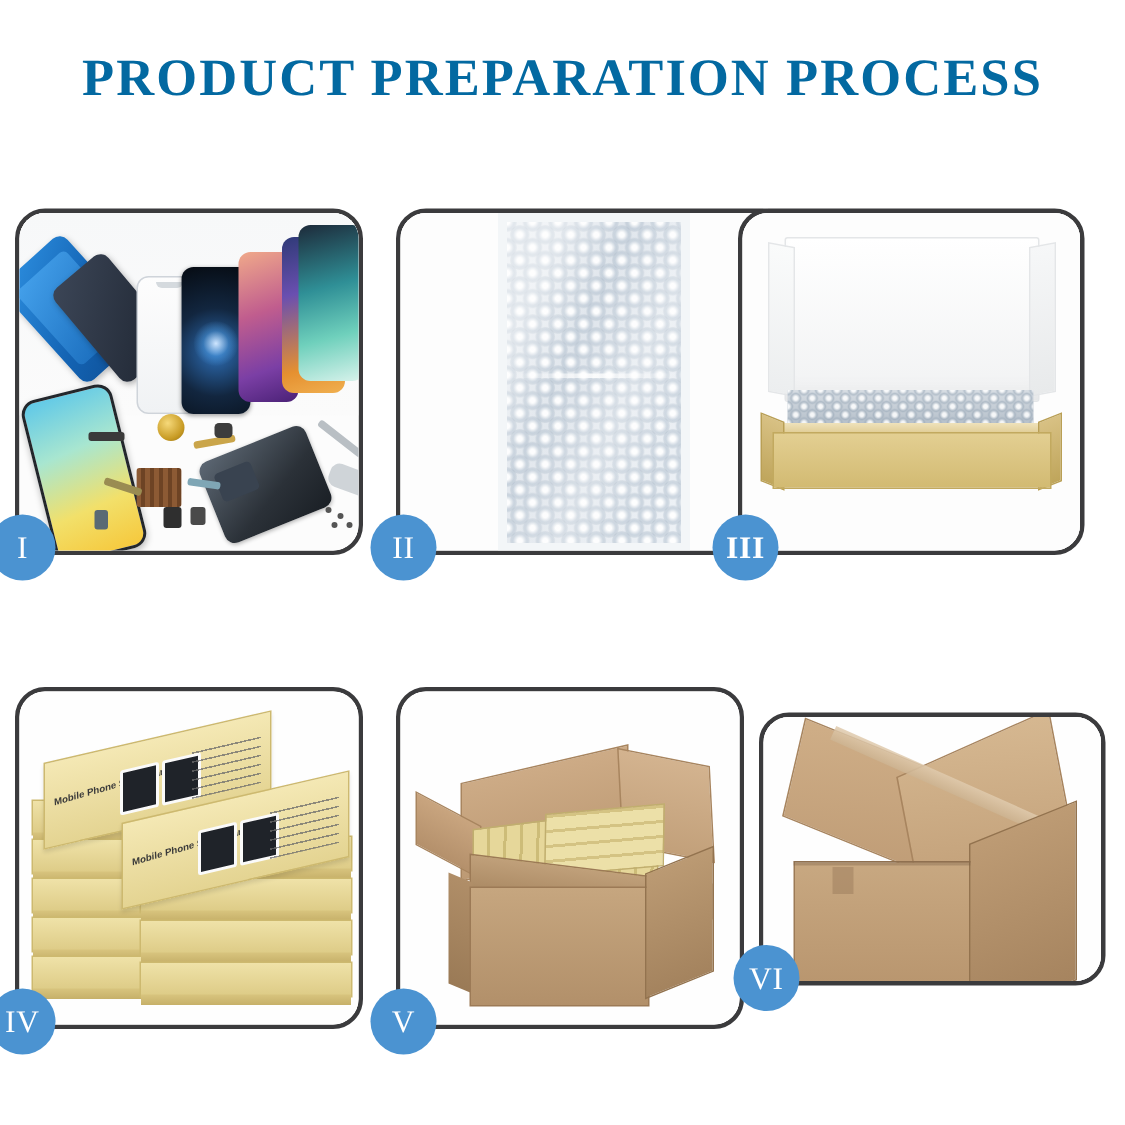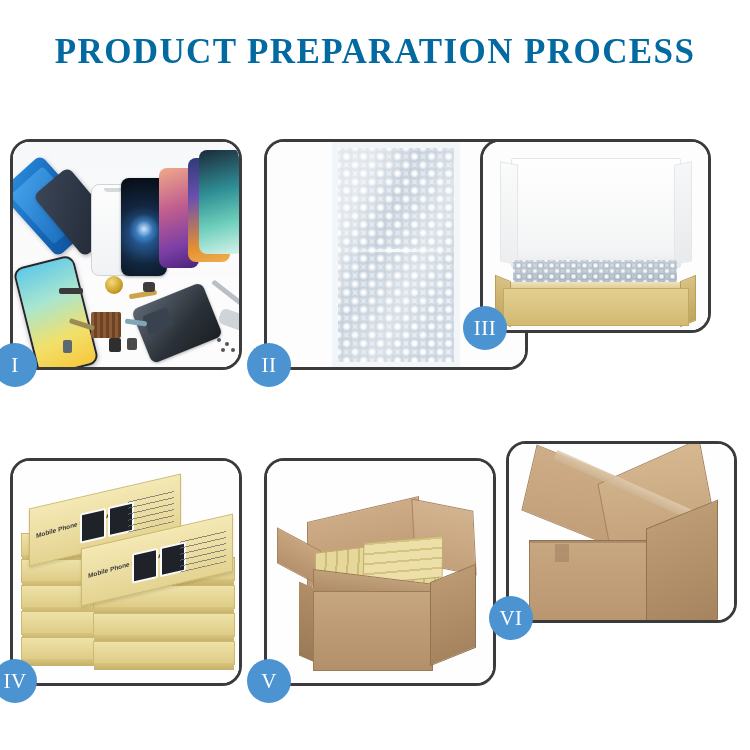--- a/index.html
+++ b/index.html
@@ -60,24 +60,24 @@
   .panel-inner {
     position: absolute;
     inset: 0;
     border-radius: 17px;
     overflow: hidden;
     background: #fefefe;
   }
   
   .p1 { left: 10px;  top: 0px;   width: 232px; height: 231px; }
   .p2 { left: 264px; top: 0px;   width: 264px; height: 231px; }
-  .p3 { left: 480px; top: 0px;   width: 231px; height: 194px; }
+  .p3 { left: 492px; top: 0px;   width: 231px; height: 231px; font-weight: bold; }
   .p4 { left: 10px;  top: 319px; width: 232px; height: 228px; }
   .p5 { left: 264px; top: 319px; width: 232px; height: 228px; }
-  .p6 { left: 506px; top: 302px; width: 231px; height: 182px; }
+  .p6 { left: 506px; top: 336px; width: 231px; height: 182px; }
 
   
   .badge {
     position: absolute;
     left: -20px;
     bottom: -20px;
     width: 44px;
     height: 44px;
     border-radius: 50%;
     background: #4b93d1;

